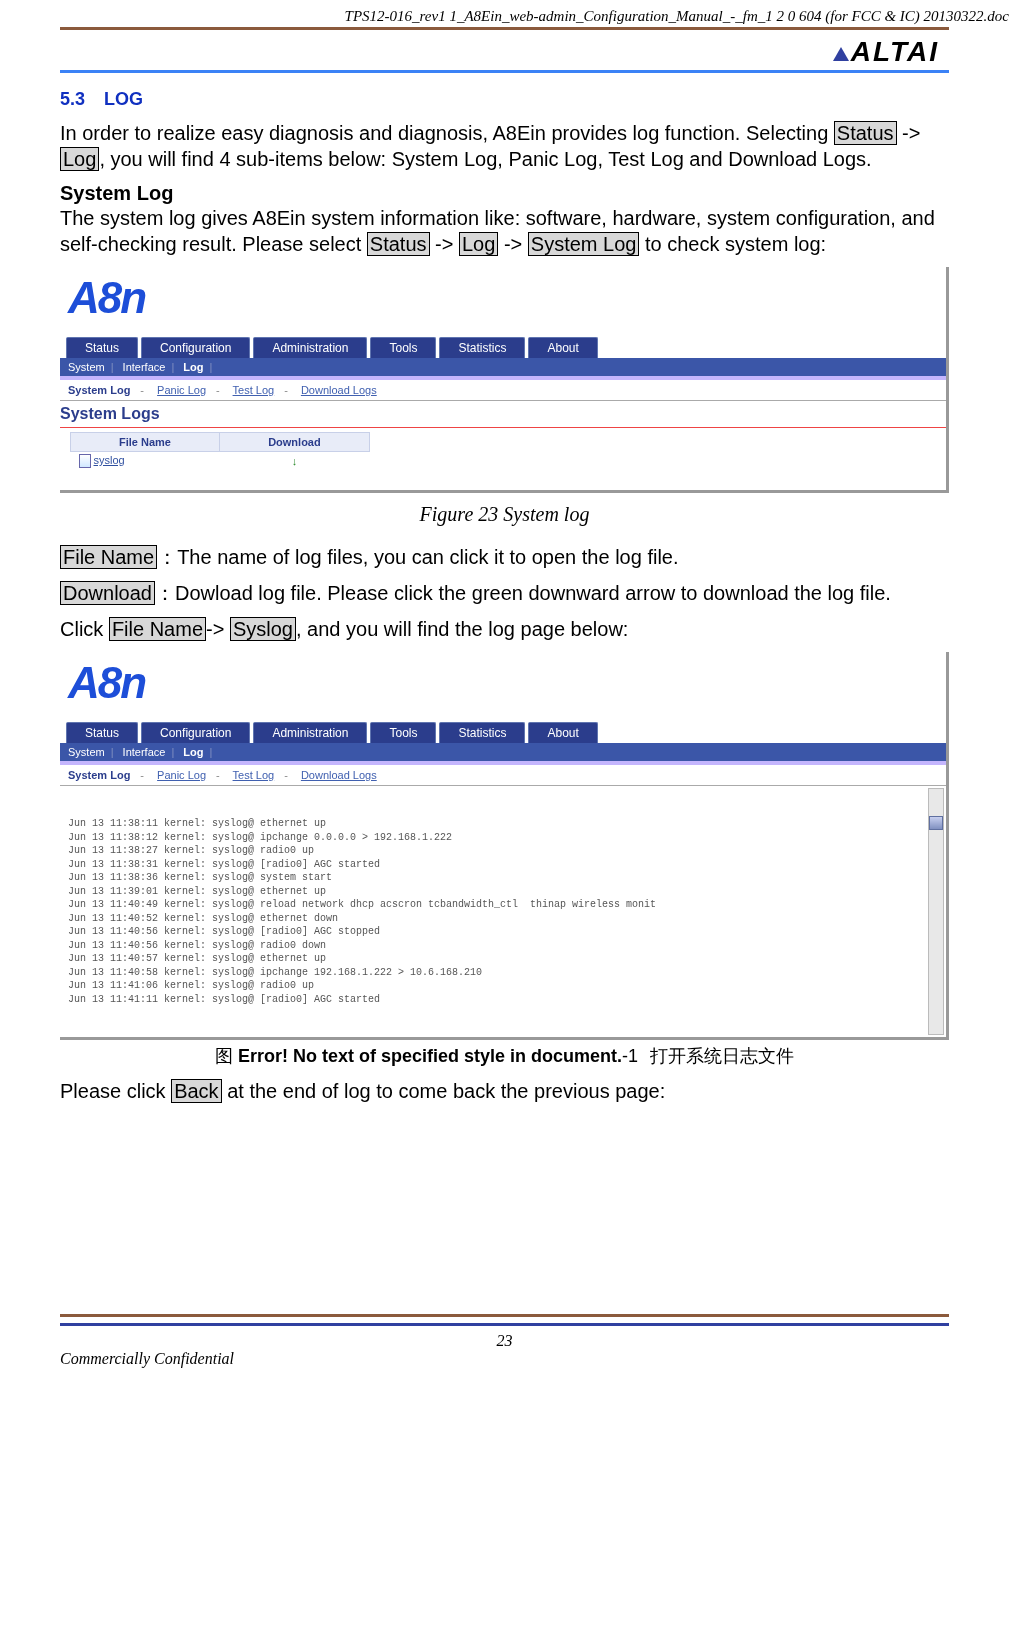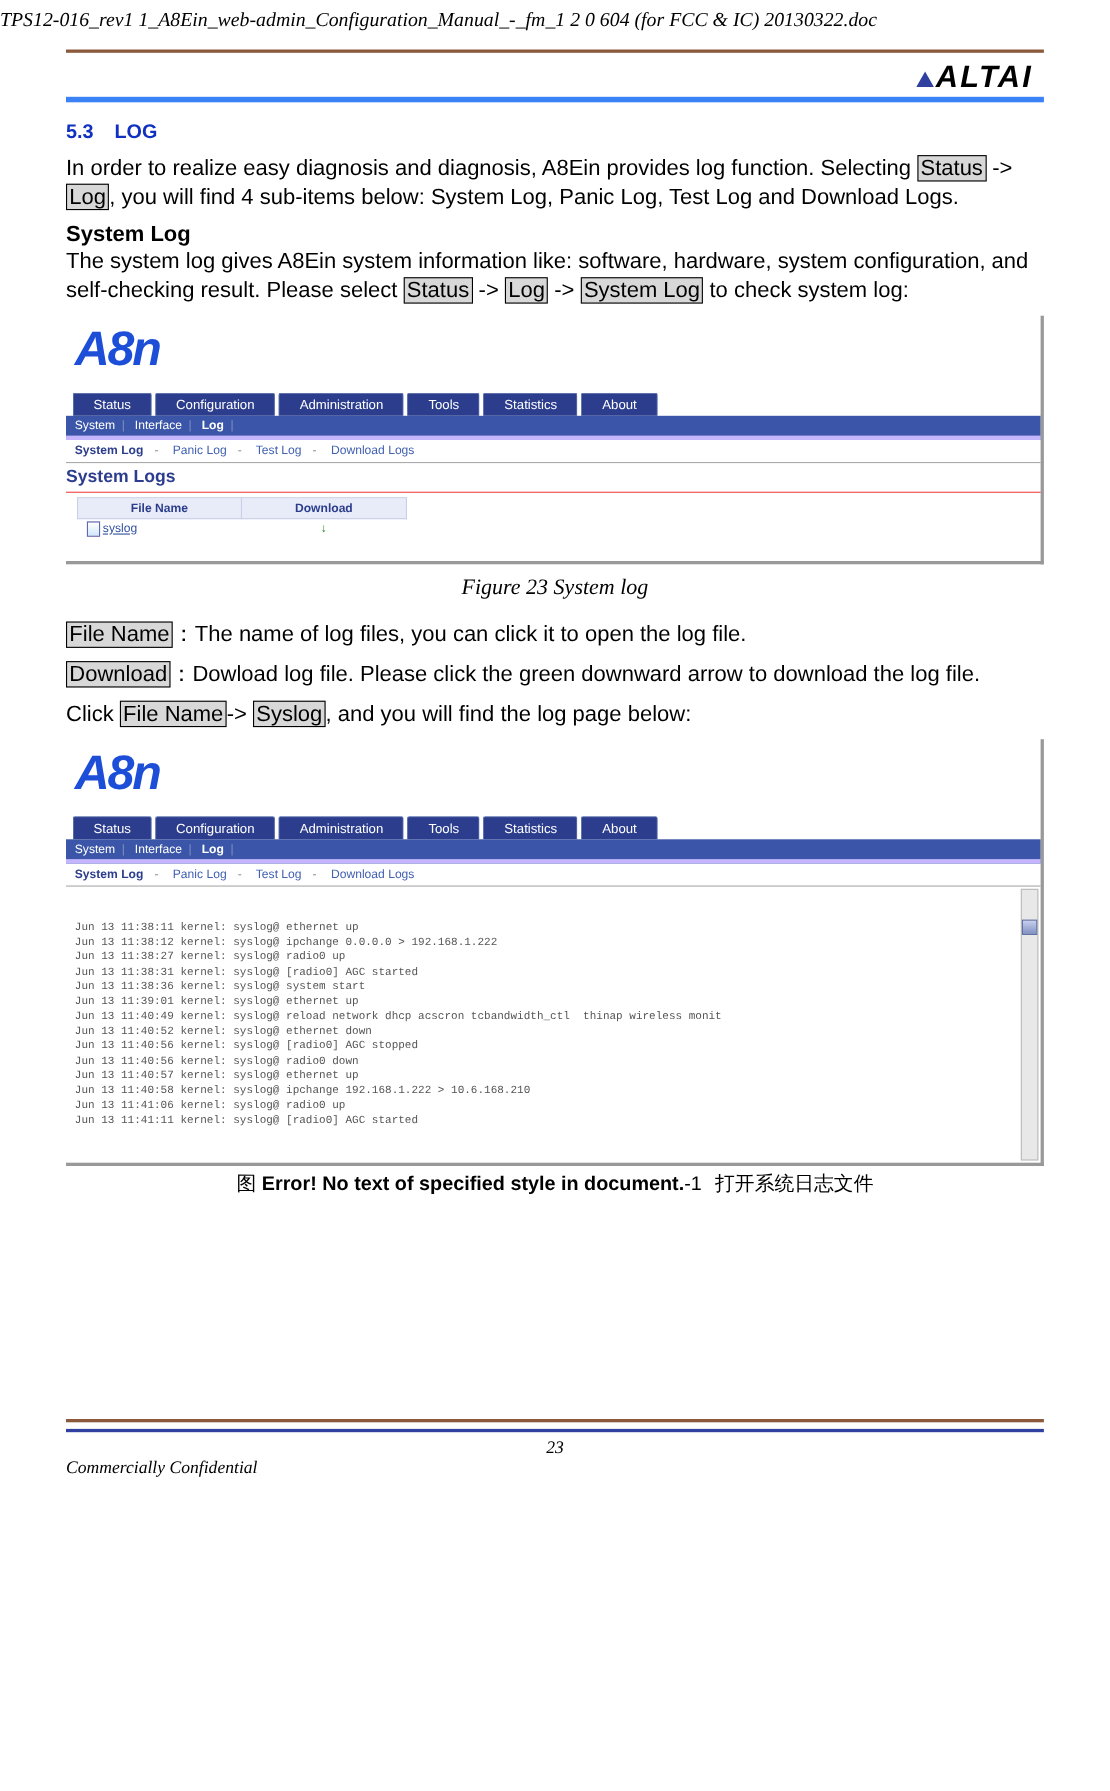--- a/index.html
+++ b/index.html
@@ -6,32 +6,32 @@
       margin: 0;
       padding: 0;
       font-family: Arial, Helvetica, sans-serif;
       background: #fff;
       width: 1009px;
     }
     .page {
       padding: 0 60px 20px 60px;
     }
     .doc-header {
-      text-align: left;
+      text-align: right;
       font-style: italic;
       font-family: "Times New Roman", serif;
-      font-size: 18px;
+      font-size: 15px;
       padding: 8px 0 2px 0;
     }
     .top-border-line {
-      margin: 14px 60px;
+      margin: 0 60px;
       height: 40px;
       position: relative;
       border-top: 3px solid #8b5a3c;
-      border-bottom: 5px solid #3b82f6;
+      border-bottom: 3px solid #3b82f6;
     }
     .logo-altai {
       position: absolute;
       right: 10px;
       top: 6px;
       font-family: Arial, sans-serif;
       font-weight: 900;
       font-size: 28px;
       font-style: italic;
       color: #000;
@@ -95,21 +95,21 @@
     .sub-nav .sep { color: #8090c0; }
     .sub-nav .active { font-weight: bold; }
     .log-tabs {
       font-size: 11px;
       padding: 4px 8px;
       color: #2b3d8c;
       border-bottom: 1px solid #aaa;
     }
     .log-tabs span { margin-right: 10px; }
     .log-tabs .lt-active { font-weight: bold; }
-    .log-tabs .lt-link { color: #4060b0; text-align: right; }
+    .log-tabs .lt-link { text-decoration: underline; color: #4060b0; text-align: right; }
     .log-tabs .dash { color: #888; }
     .panel-title {
       text-align: left;
       color: #2b3d8c;
       font-weight: bold;
       font-size: 16px;
       padding: 4px 0;
       border-bottom: 1px solid #ef4444;
     }
     .log-table {
@@ -292,20 +292,23 @@
       <div>Jun 13 11:38:11 kernel: syslog@ ethernet up</div><div>Jun 13 11:38:12 kernel: syslog@ ipchange 0.0.0.0 &gt; 192.168.1.222</div><div>Jun 13 11:38:27 kernel: syslog@ radio0 up</div><div>Jun 13 11:38:31 kernel: syslog@ [radio0] AGC started</div><div>Jun 13 11:38:36 kernel: syslog@ system start</div><div>Jun 13 11:39:01 kernel: syslog@ ethernet up</div><div>Jun 13 11:40:49 kernel: syslog@ reload network dhcp acscron tcbandwidth_ctl  thinap wireless monit</div><div>Jun 13 11:40:52 kernel: syslog@ ethernet down</div><div>Jun 13 11:40:56 kernel: syslog@ [radio0] AGC stopped</div><div>Jun 13 11:40:56 kernel: syslog@ radio0 down</div><div>Jun 13 11:40:57 kernel: syslog@ ethernet up</div><div>Jun 13 11:40:58 kernel: syslog@ ipchange 192.168.1.222 &gt; 10.6.168.210</div><div>Jun 13 11:41:06 kernel: syslog@ radio0 up</div><div>Jun 13 11:41:11 kernel: syslog@ [radio0] AGC started</div><div class="scrollbar-vert">
         <div class="scrollbar-thumb"></div>
       </div>
     </div>
   </div>
 
   <div class="error-caption">
     <span>图  </span><span class="error-bold">Error! No text of specified style in document.</span><span>-1</span><span class="cn-text">打开系统日志文件</span>
   </div>
 
+  <div class="body-text">
+    <span>Please click </span><span class="boxed">Back</span><span> at the end of log to come back the previous page:</span>
+  </div>
 </div>
 
 <div style="height:120px"></div>
 <div class="footer-line"></div>
 <div class="footer-row">
   <span style="width:200px"></span>
   <span class="page-num">23</span>
   <span>Commercially Confidential</span>
 </div>
 

